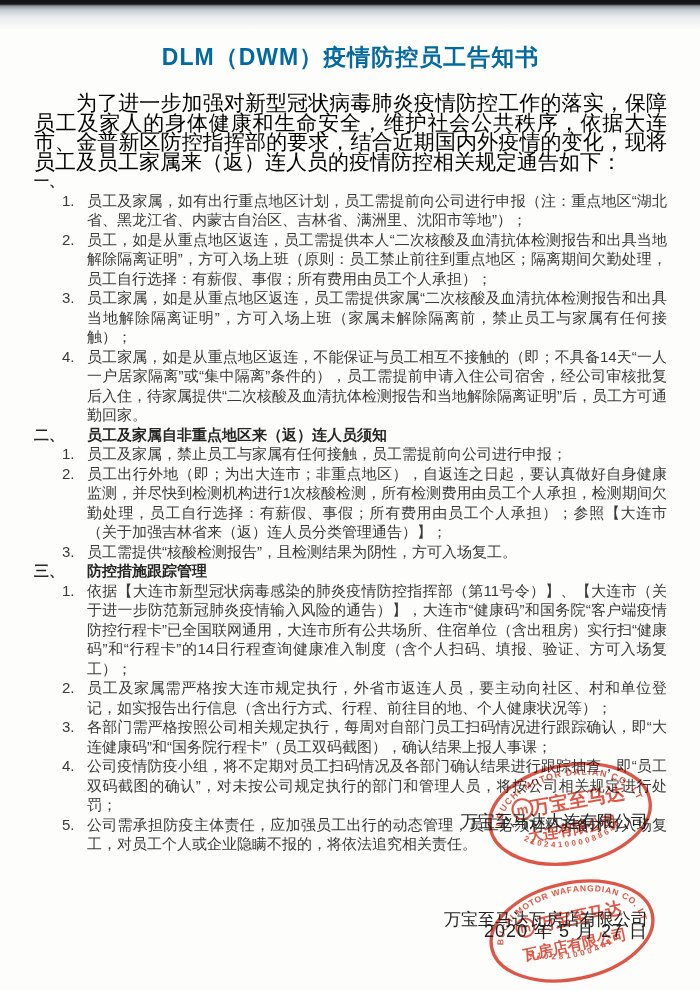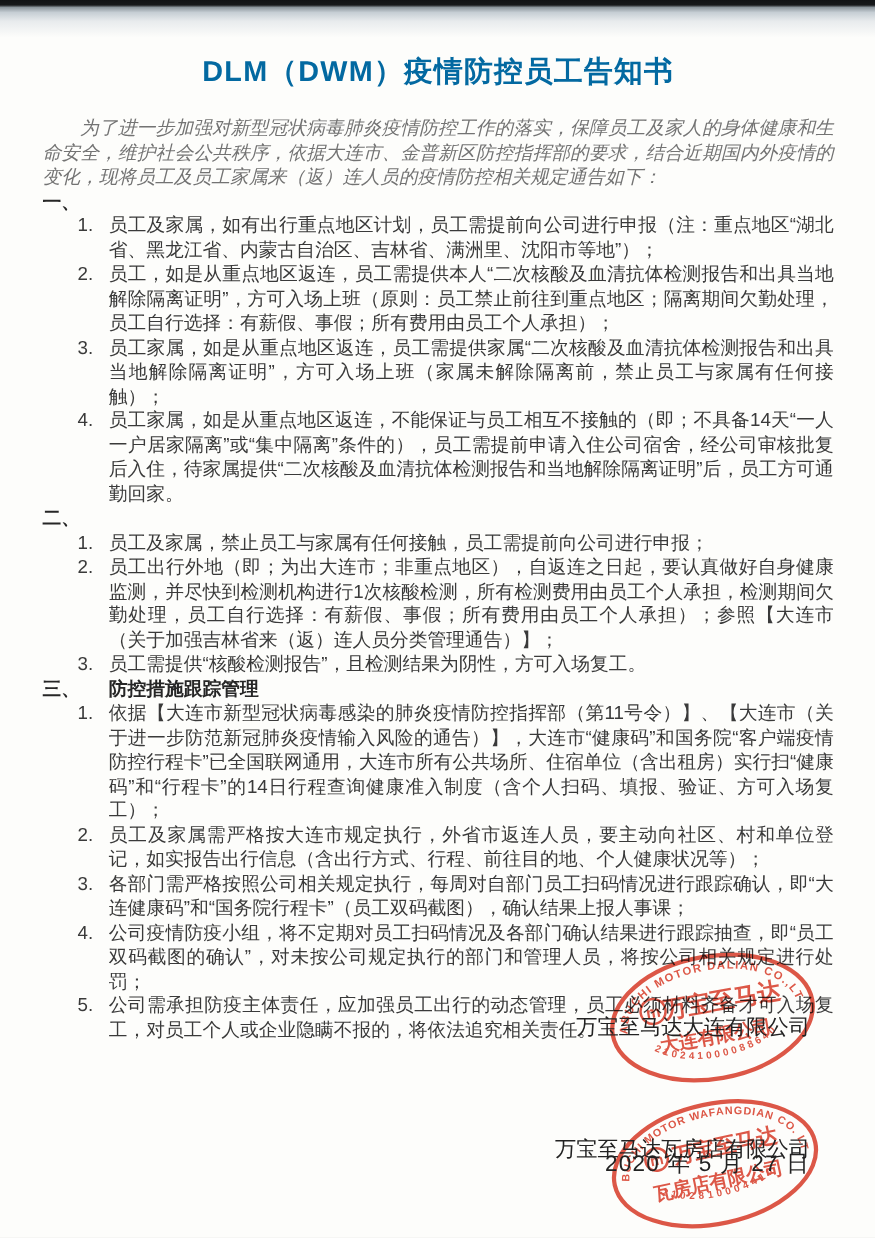--- a/index.html
+++ b/index.html
@@ -20,23 +20,22 @@
   }
   .content {
     position:absolute; top:42px; left:34px; width:633px;
     color:#353535;
   }
   .doc-title {
     text-align:center; font-size:23px; font-weight:bold; color:#0369a1;
     letter-spacing:1px; margin-bottom:20px;
   }
   .intro {
-    font-size:15px; line-height:19.5px; text-align:justify; text-indent:2em;
-    color:#737373;
-    font-style:italic;
+    font-size:21px; line-height:19.5px; text-align:justify; text-indent:2em;
+    color:#000000;
   }
   .section-heading { display:flex; font-weight:bold; color:#262626; font-size:15px; line-height:19.5px; }
   .section-label { width:53px; flex:0 0 53px; }
   .item { display:flex; margin-left:28px; font-size:15px; line-height:19.5px; color:#3a3a3a; }
   .item-num { width:25px; flex:0 0 25px; }
   .item-text { flex:1; text-align:justify; }
   .sign-line {
     position:absolute; right:52px; color:#222; z-index:3; white-space:nowrap;
   }
   .sign-company-1 { top:810px; font-size:17px;text-align:center; }
@@ -75,20 +74,21 @@
       </div>
       <div class="item">
         <span class="item-num">4.</span>
         <span class="item-text">员工家属，如是从重点地区返连，不能保证与员工相互不接触的（即；不具备14天“一人一户居家隔离”或“集中隔离”条件的），员工需提前申请入住公司宿舍，经公司审核批复后入住，待家属提供“二次核酸及血清抗体检测报告和当地解除隔离证明”后，员工方可通勤回家。</span>
       </div>
     </div>
 
     <div class="section">
       <div class="section-heading">
         <span class="section-label">二、</span>
+        <span>员工及家属自非重点地区来（返）连人员须知</span>
       </div>
       <div class="item">
         <span class="item-num">1.</span>
         <span class="item-text">员工及家属，禁止员工与家属有任何接触，员工需提前向公司进行申报；</span>
       </div>
       <div class="item">
         <span class="item-num">2.</span>
         <span class="item-text">员工出行外地（即；为出大连市；非重点地区），自返连之日起，要认真做好自身健康监测，并尽快到检测机构进行1次核酸检测，所有检测费用由员工个人承担，检测期间欠勤处理，员工自行选择：有薪假、事假；所有费用由员工个人承担）；参照【大连市（关于加强吉林省来（返）连人员分类管理通告）】；</span>
       </div>
       <div class="item">

